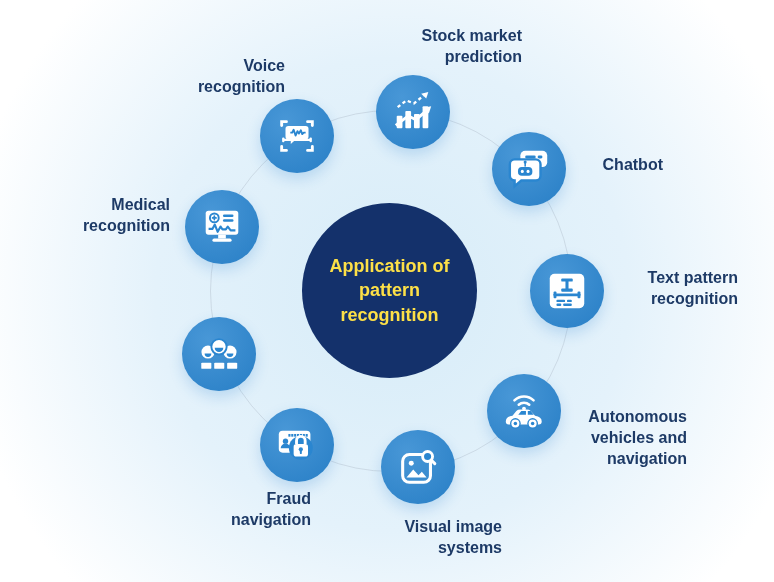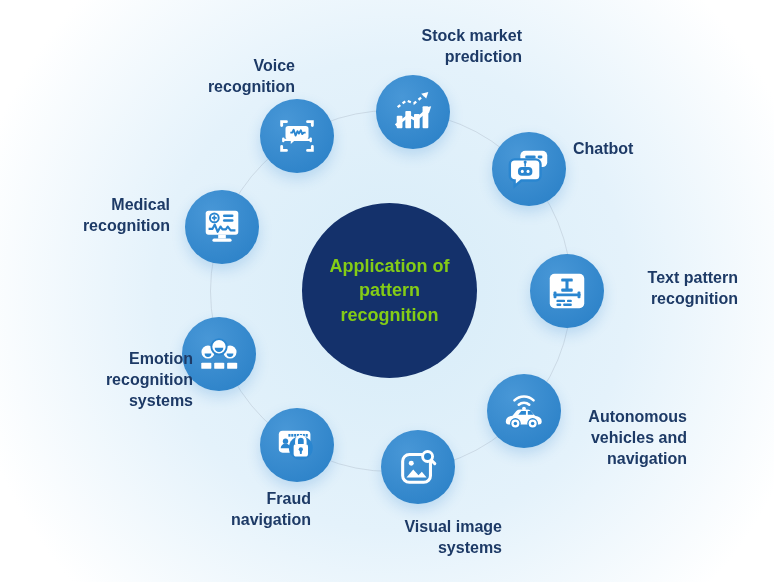--- a/index.html
+++ b/index.html
@@ -8,21 +8,21 @@
     font-family:"Liberation Sans","DejaVu Sans",sans-serif;
     background:radial-gradient(circle 430px at 392px 295px,
       var(--bg-center,#d7ecf8) 0%, #e4f2fb 55%, var(--bg-edge,#ffffff) 100%);
   }
   .orbit{
     position:absolute;left:210px;top:110px;width:360px;height:360px;
     border-radius:50%;border:1.5px solid var(--ring-line,#b9c6d4);opacity:.55;
   }
   .center-circle{
     position:absolute;left:302px;top:203px;width:175px;height:175px;border-radius:50%;
-    background:var(--center-navy,#14316b);color:#84cc16;
+    background:var(--center-navy,#14316b);color:#fde047;
     display:flex;align-items:center;justify-content:center;text-align:center;
     font-size:18px;font-weight:700;line-height:1.35;
     padding:0 26px;box-sizing:border-box;
   }
   .node{
     position:absolute;width:74px;height:74px;border-radius:50%;
     background:var(--node-blue,#2a86d0);
     background-image:radial-gradient(circle at 35% 30%,rgba(255,255,255,.14),rgba(0,0,30,.06));
     display:flex;align-items:center;justify-content:center;
     box-shadow:0 6px 14px rgba(41,128,208,.22);
@@ -33,28 +33,28 @@
   .node svg .ws{stroke:#fff;fill:none;}
   .node svg .bs{stroke:var(--node-blue,#2a86d0);fill:none;}
   .label{
     position:absolute;color:var(--label-text,#1d3a66);
     font-size:16px;font-weight:600;line-height:1.3;text-align:right;
   }
   .n1{left:376px;top:75px}  .n2{left:492px;top:132px} .n3{left:530px;top:254px}
   .n4{left:487px;top:374px} .n5{left:381px;top:430px} .n6{left:260px;top:408px}
   .n7{left:182px;top:317px} .n8{left:185px;top:190px} .n9{left:260px;top:99px}
   .l1{left:352px;top:26px;width:170px}
-  .l2{left:573px;top:139px;width:90px;text-align:left}
+  .l2{left:573px;top:155px;width:90px;text-align:right}
   .l3{left:598px;top:268px;width:140px}
   .l4{left:563px;top:407px;width:124px}
   .l5{left:362px;top:517px;width:140px}
   .l6{left:201px;top:489px;width:110px}
   .l7{left:57px;top:349px;width:136px}
   .l8{left:46px;top:195px;width:124px}
-  .l9{left:165px;top:56px;width:130px}
+  .l9{left:155px;top:56px;width:130px}
 </style>
 </head>
 <body>
 
 <div class="canvas">
 
   <div class="orbit"></div>
 
   <div class="center-circle">Application of pattern recognition</div>
 
@@ -207,17 +207,16 @@
       </svg>
     </span>
   </div>
 
   <div class="label l1">Stock market prediction</div>
   <div class="label l2">Chatbot</div>
   <div class="label l3">Text pattern recognition</div>
   <div class="label l4">Autonomous vehicles and navigation</div>
   <div class="label l5">Visual image systems</div>
   <div class="label l6">Fraud navigation</div>
-  <div class="label l7">Emotion recognition systems</div>
   <div class="label l8">Medical recognition</div>
   <div class="label l9">Voice recognition</div>
 
 </div>
 
 </body></html>

